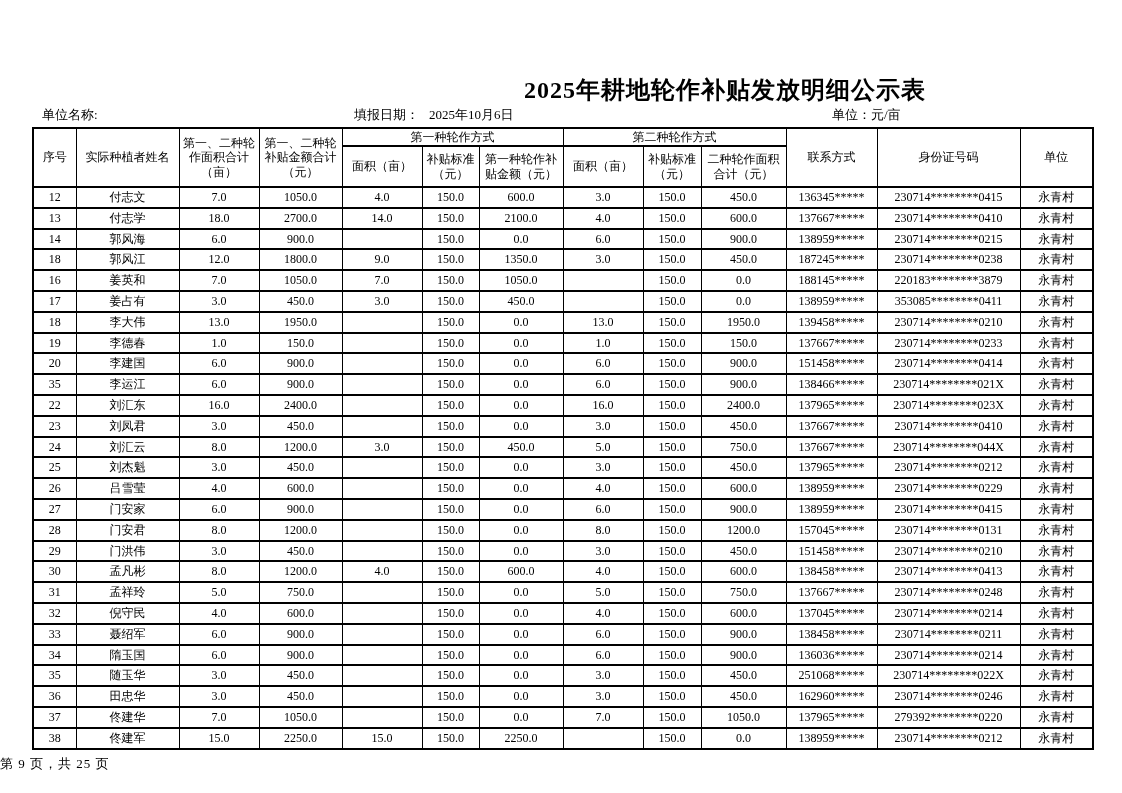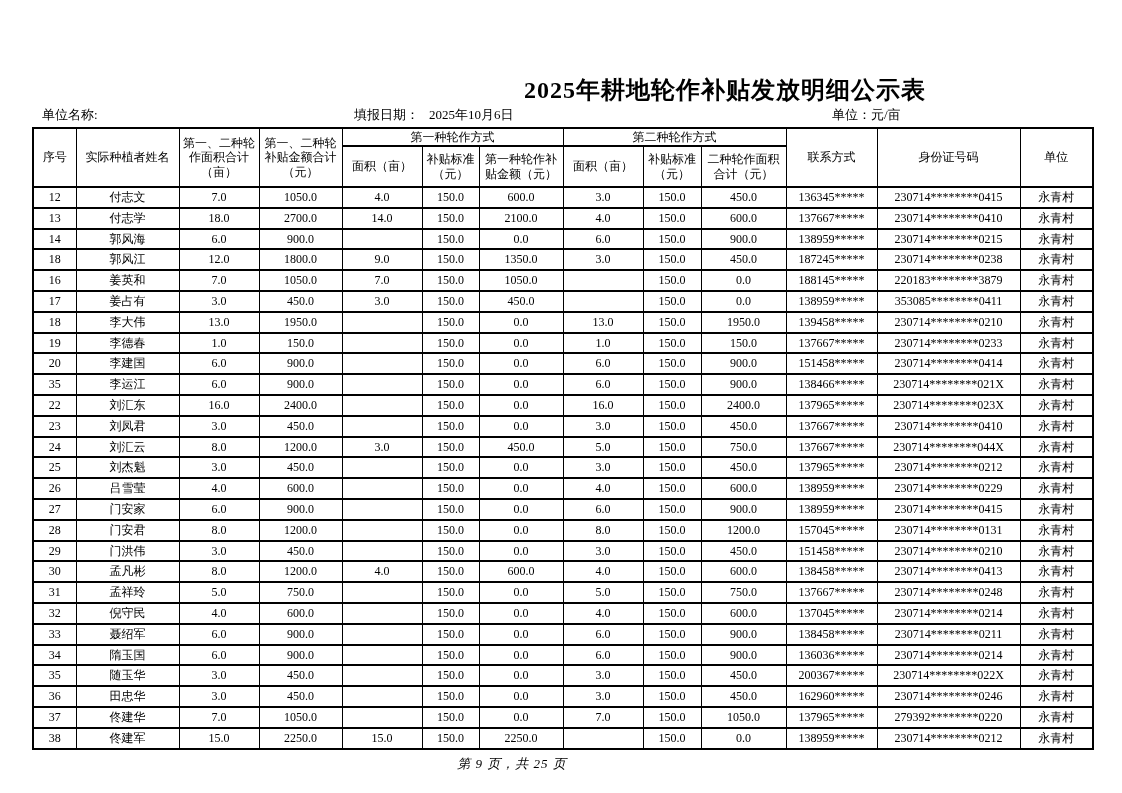--- a/index.html
+++ b/index.html
@@ -31,22 +31,22 @@
   }
   thead th{line-height:1.18;margin-left:22px;}
   thead tr.group-row th{height:16px;}
   thead tr.sub-row th{height:39px;}
   thead th.group{border-bottom-width:2px;}
   tbody td{
     height:18.8px;line-height:18.8px;white-space:nowrap;
     border-top-width:2px;border-bottom-width:2px;
   }
   .footer{
-    position:absolute;top:755px;left:0;width:1024px;text-align:center;
-    font-size:13px;letter-spacing:1px;font-style:italic;
+    position:absolute;top:755px;left:0;width:1024px;
+    font-size:13px;letter-spacing:1px;
   }
 </style>
 </head>
 <body>
 
 <div class="page">
 
   <div class="title">2025年耕地轮作补贴发放明细公示表</div>
 
   <div class="meta">
@@ -443,21 +443,21 @@
             <td>35</td>
             <td>随玉华</td>
             <td>3.0</td>
             <td>450.0</td>
             <td></td>
             <td>150.0</td>
             <td>0.0</td>
             <td>3.0</td>
             <td>150.0</td>
             <td>450.0</td>
-            <td>200367*****</td>
+            <td>251068*****</td>
             <td>230714********022X</td>
             <td>永青村</td>
           </tr>
           <tr>
             <td>36</td>
             <td>田忠华</td>
             <td>3.0</td>
             <td>450.0</td>
             <td></td>
             <td>150.0</td>

